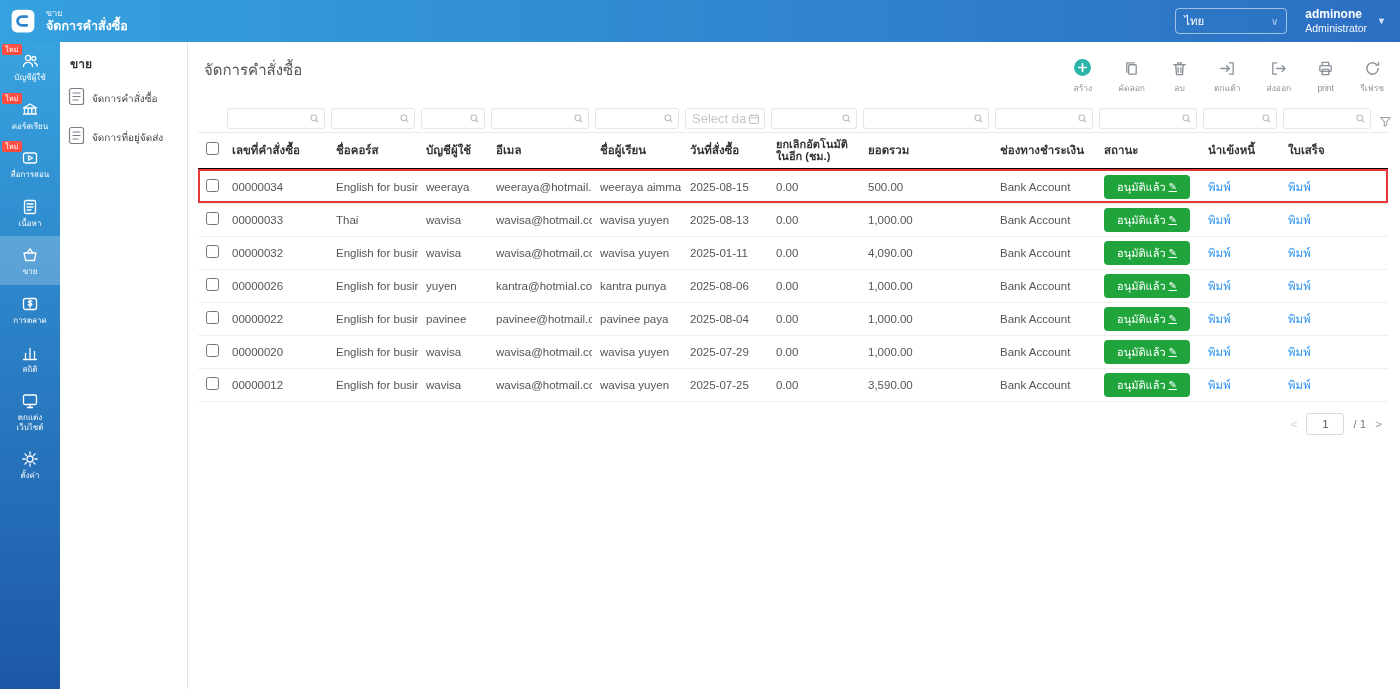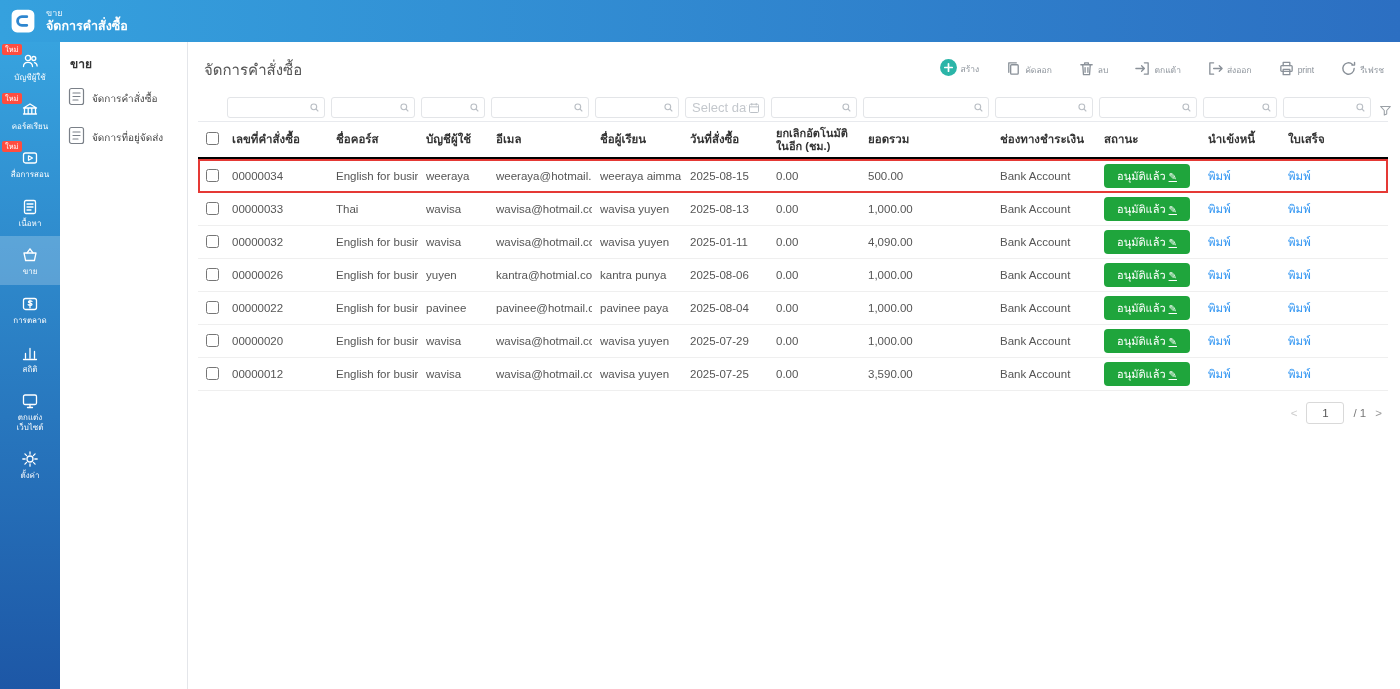--- a/index.html
+++ b/index.html
@@ -35,21 +35,21 @@
   .submenu{width:128px;background:#fff;border-right:1px solid #e4e6ea;padding:12px 8px;flex-shrink:0}
   .submenu-header{font-size:12px;font-weight:bold;color:#333;margin-bottom:14px;padding-left:2px}
   .submenu-item{display:flex;align-items:center;gap:7px;margin-bottom:16px;cursor:pointer}
   .submenu-item .lbl{font-size:10px;color:#444;line-height:1.2}
 
   
   .content{flex:1;padding:8px 8px 0 10px;background:#fff;min-width:0}
   .content-head{display:flex;justify-content:space-between;align-items:flex-start;padding:8px 4px 12px 6px}
   .page-title{font-size:15px;color:#555}
   .tools{display:flex;gap:26px;align-items:flex-end;padding-right:4px}
-  .tool{display:flex;flex-direction:row;align-items:center;gap:3px;cursor:pointer}
+  .tool{display:flex;flex-direction:column;align-items:center;gap:3px;cursor:pointer}
   .tool-label{font-size:8.5px;color:#8a9199;line-height:1}
 
   
   .table-wrap{position:relative}
   .funnel{position:absolute;right:0;top:9px;cursor:pointer}
   .grid{width:calc(100% - 4px);border-collapse:collapse;table-layout:fixed;font-size:11.5px}
   .grid th{text-align:left;padding:5px 8px;border-top:1px solid #e8eaee;border-bottom:3px solid #000000;font-weight:bold;color:#333;white-space:nowrap;overflow:hidden;line-height:1.15;vertical-align:middle}
   .grid th:nth-child(8){white-space:normal;font-size:11px}
   .grid td{padding:4px 8px;border-bottom:1px solid #efefef;color:#555;white-space:nowrap;overflow:hidden;height:24px;vertical-align:middle}
   .grid tr.search-row td{padding:3px 3px;border-bottom:none;border-top:none}
@@ -79,20 +79,33 @@
   <div class="topbar-left">
     <span class="logo">
       <svg width="26" height="26" viewBox="0 0 24 24">
           <rect x="1.5" y="1.5" width="21" height="21" rx="5" fill="#fff"></rect>
           <path d="M15.5 8h-4.5a4 4 0 0 0 0 8h4.5" stroke="#2e86cf" stroke-width="2.6" fill="none" stroke-linecap="round"></path>
         </svg>
     </span>
     <div>
       <div class="bc-small">ขาย</div>
       <div class="bc-title">จัดการคำสั่งซื้อ</div>
+    </div>
+  </div>
+  <div class="topbar-right">
+    <div class="lang">
+      <span>ไทย</span>
+      <span class="chev">∨</span>
+    </div>
+    <div class="user">
+      <div>
+        <div class="user-name">adminone</div>
+        <div class="user-role">Administrator</div>
+      </div>
+      <span class="chev">▼</span>
     </div>
   </div>
 </header>
 
 <div class="layout">
 
   <nav class="icon-nav">
     <div class="nav-item">
       <span class="new-badge">ใหม่</span>
       <span class="nav-icon">

